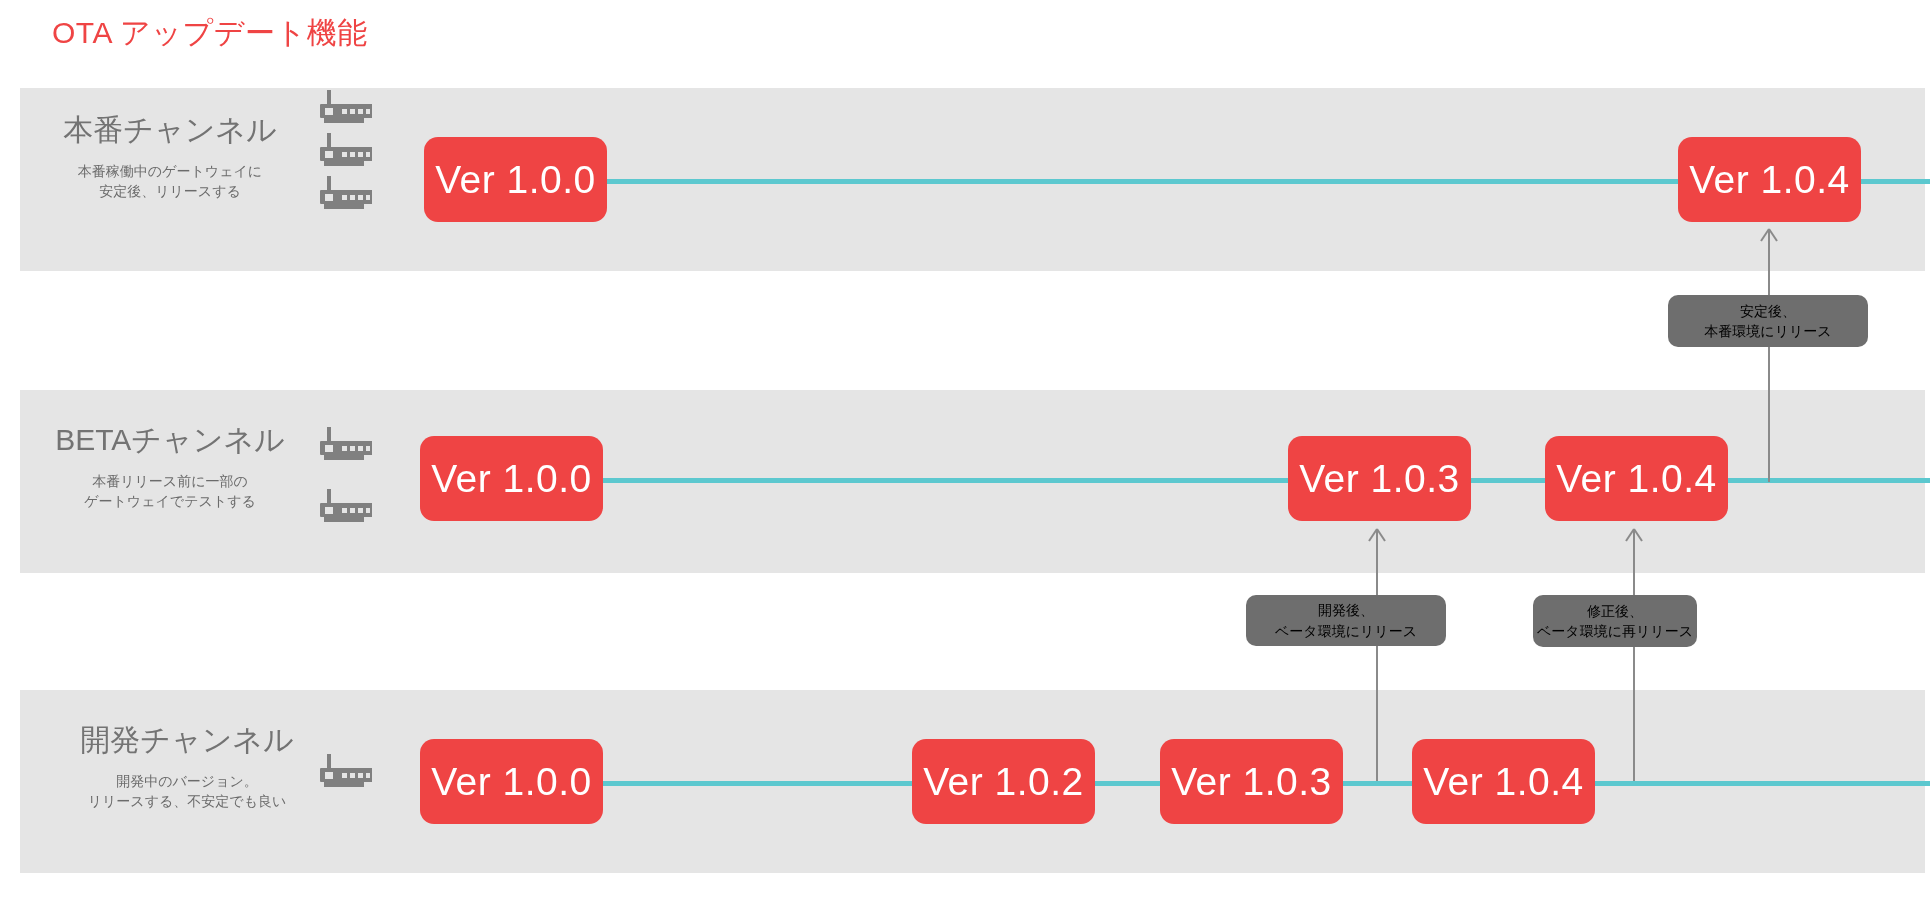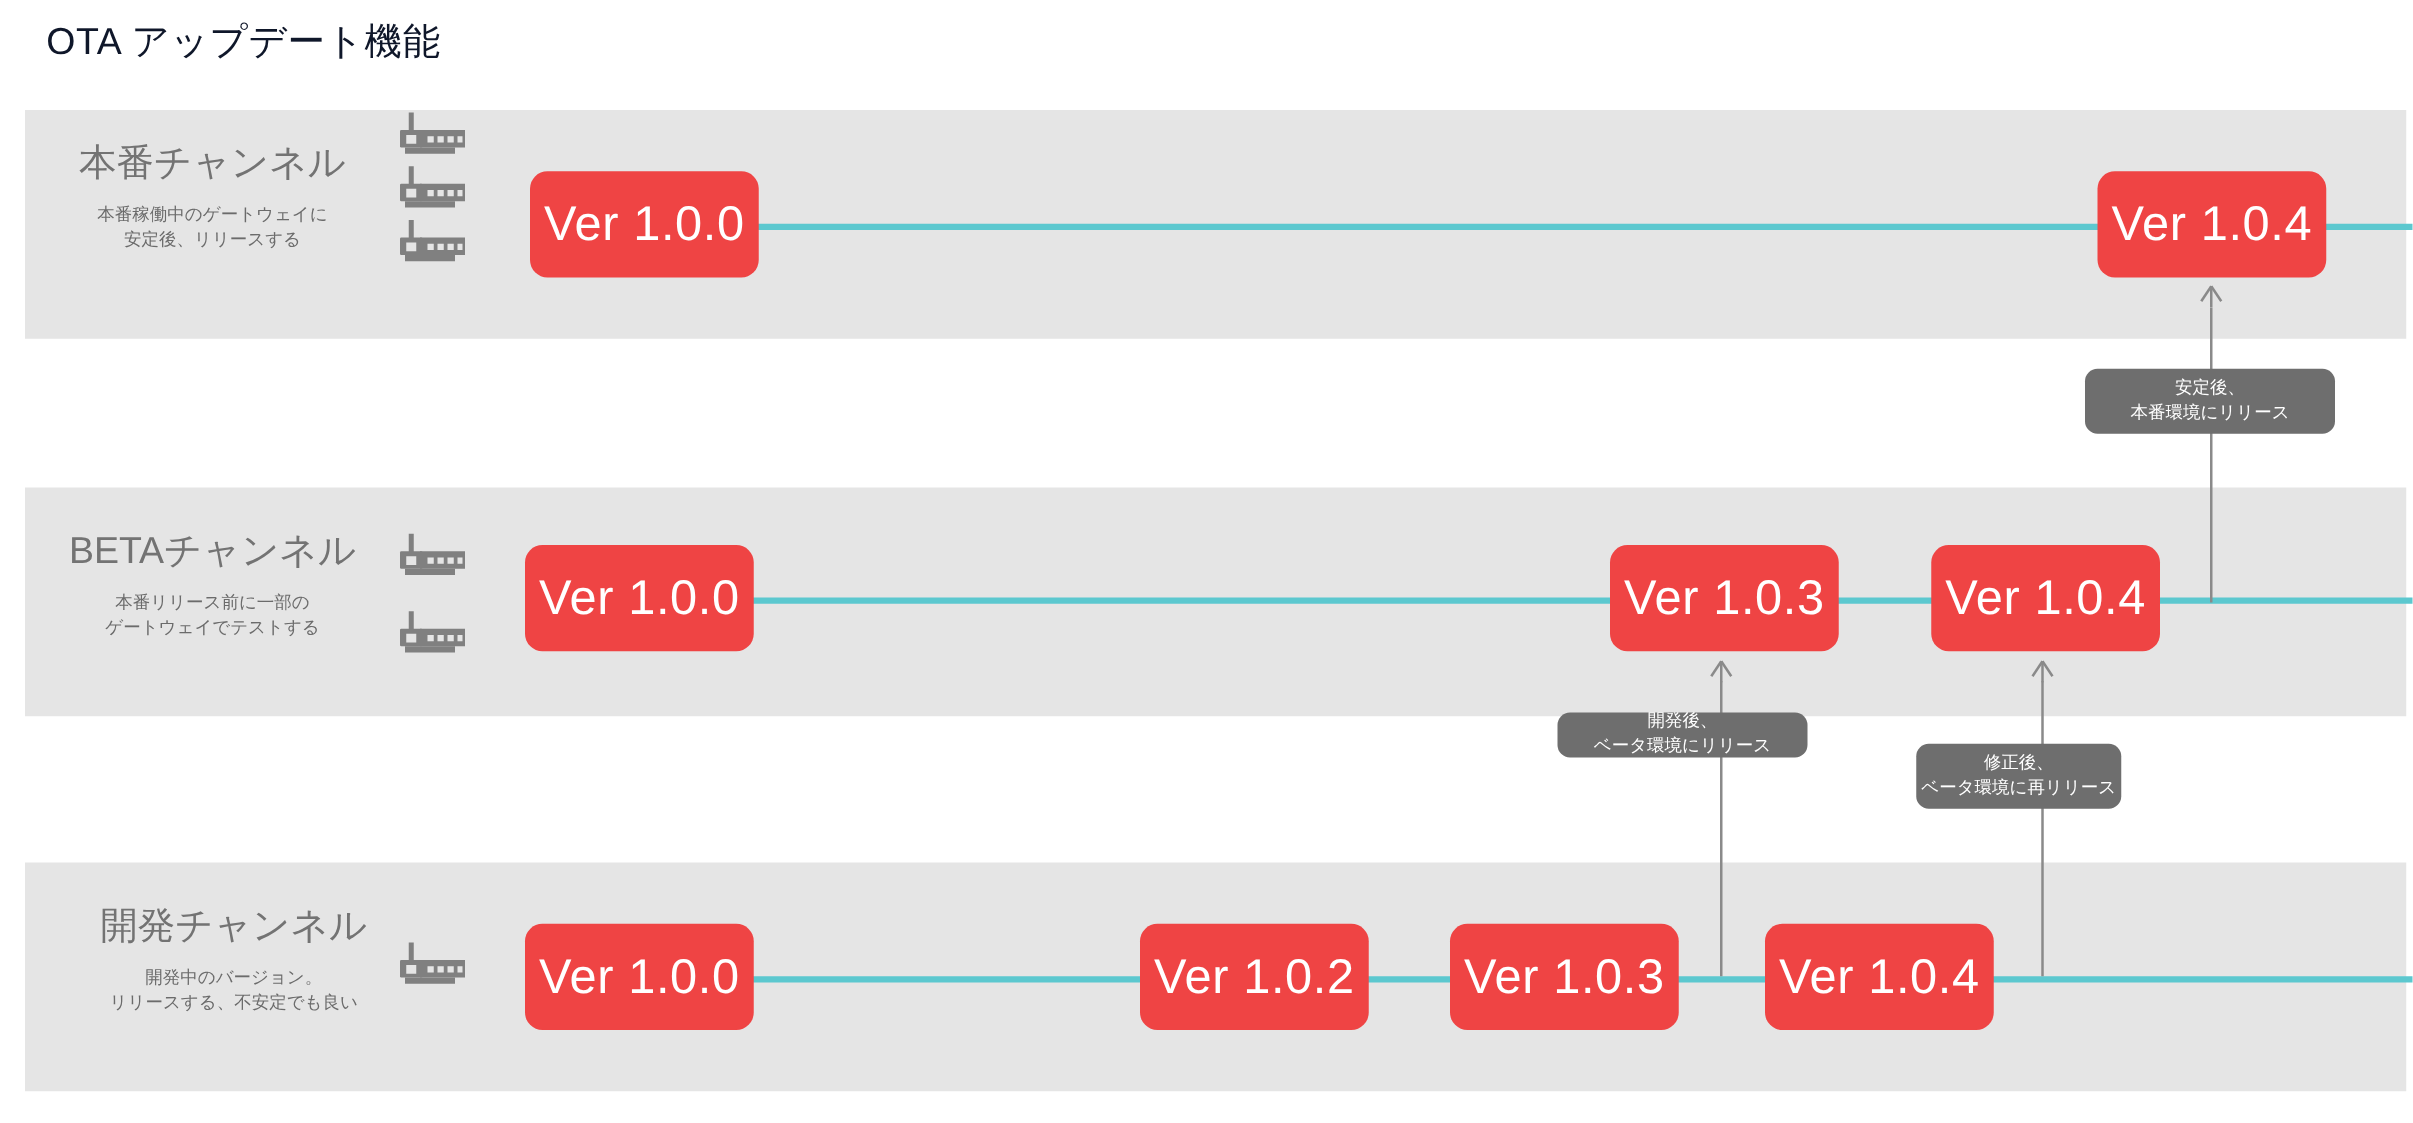--- a/index.html
+++ b/index.html
@@ -6,22 +6,22 @@
   body{
     width:1930px;height:898px;
     background:#ffffff;
     font-family:"Liberation Sans","DejaVu Sans",sans-serif;
     overflow:hidden;
     position:relative;
   }
   #stage{position:absolute;left:0;top:0;width:1930px;height:898px;}
 
   .page-title{
-    position:absolute;left:37px;top:13px;
-    font-size:30px;color:#0f172a;letter-spacing:0.5px;
+    position:absolute;left:52px;top:13px;
+    font-size:30px;color:#ef4444;letter-spacing:0.5px;
     white-space:nowrap;
   }
 
   
   .band{
     position:absolute;left:20px;width:1905px;
     background:#e5e5e5;
   }
   #band-prod{top:88px;height:183px;}
   #band-beta{top:390px;height:183px;}
@@ -72,28 +72,27 @@
   }
   .arrow-head{
     position:absolute;width:22px;height:18px;
   }
 
   
   .tip{
     position:absolute;
     background:#6e6e6e;
     border-radius:10px;
-    color:#ffffff;
+    color:#000000;
     font-size:14px;
     line-height:1.45;
     text-align:center;
     display:flex;align-items:center;justify-content:center;
     white-space:pre-line;
     box-sizing:border-box;
-    font-family:Liberation Mono, monospace;
   }
 </style>
 </head>
 <body>
 
 <div id="stage">
 
   <div class="page-title">OTA アップデート機能</div>
 
   <div class="band" id="band-prod"></div>
@@ -211,21 +210,21 @@
   <div class="chip" style="left:1412px;top:739px;width:183px;height:85px;">Ver 1.0.4</div>
 
   <div class="connector">
     <div class="conn-line" style="left:1376px;top:545px;height:236px;"></div>
     <svg class="arrow-head" style="left:1366px;top:528px;" viewBox="0 0 22 18">
       <path d="M11 1 L3 13" stroke="#8a8a8a" stroke-width="2" fill="none"></path>
       <path d="M11 1 L19 13" stroke="#8a8a8a" stroke-width="2" fill="none"></path>
       <path d="M11 1 L11 18" stroke="#8a8a8a" stroke-width="2" fill="none"></path>
     </svg>
   </div>
-  <div class="tip" style="left:1246px;top:570px;width:200px;height:36px;">開発後、
+  <div class="tip" style="left:1246px;top:595px;width:200px;height:51px;">開発後、
 ベータ環境にリリース</div>
 
   <div class="connector">
     <div class="conn-line" style="left:1633px;top:545px;height:236px;"></div>
     <svg class="arrow-head" style="left:1623px;top:528px;" viewBox="0 0 22 18">
       <path d="M11 1 L3 13" stroke="#8a8a8a" stroke-width="2" fill="none"></path>
       <path d="M11 1 L19 13" stroke="#8a8a8a" stroke-width="2" fill="none"></path>
       <path d="M11 1 L11 18" stroke="#8a8a8a" stroke-width="2" fill="none"></path>
     </svg>
   </div>

